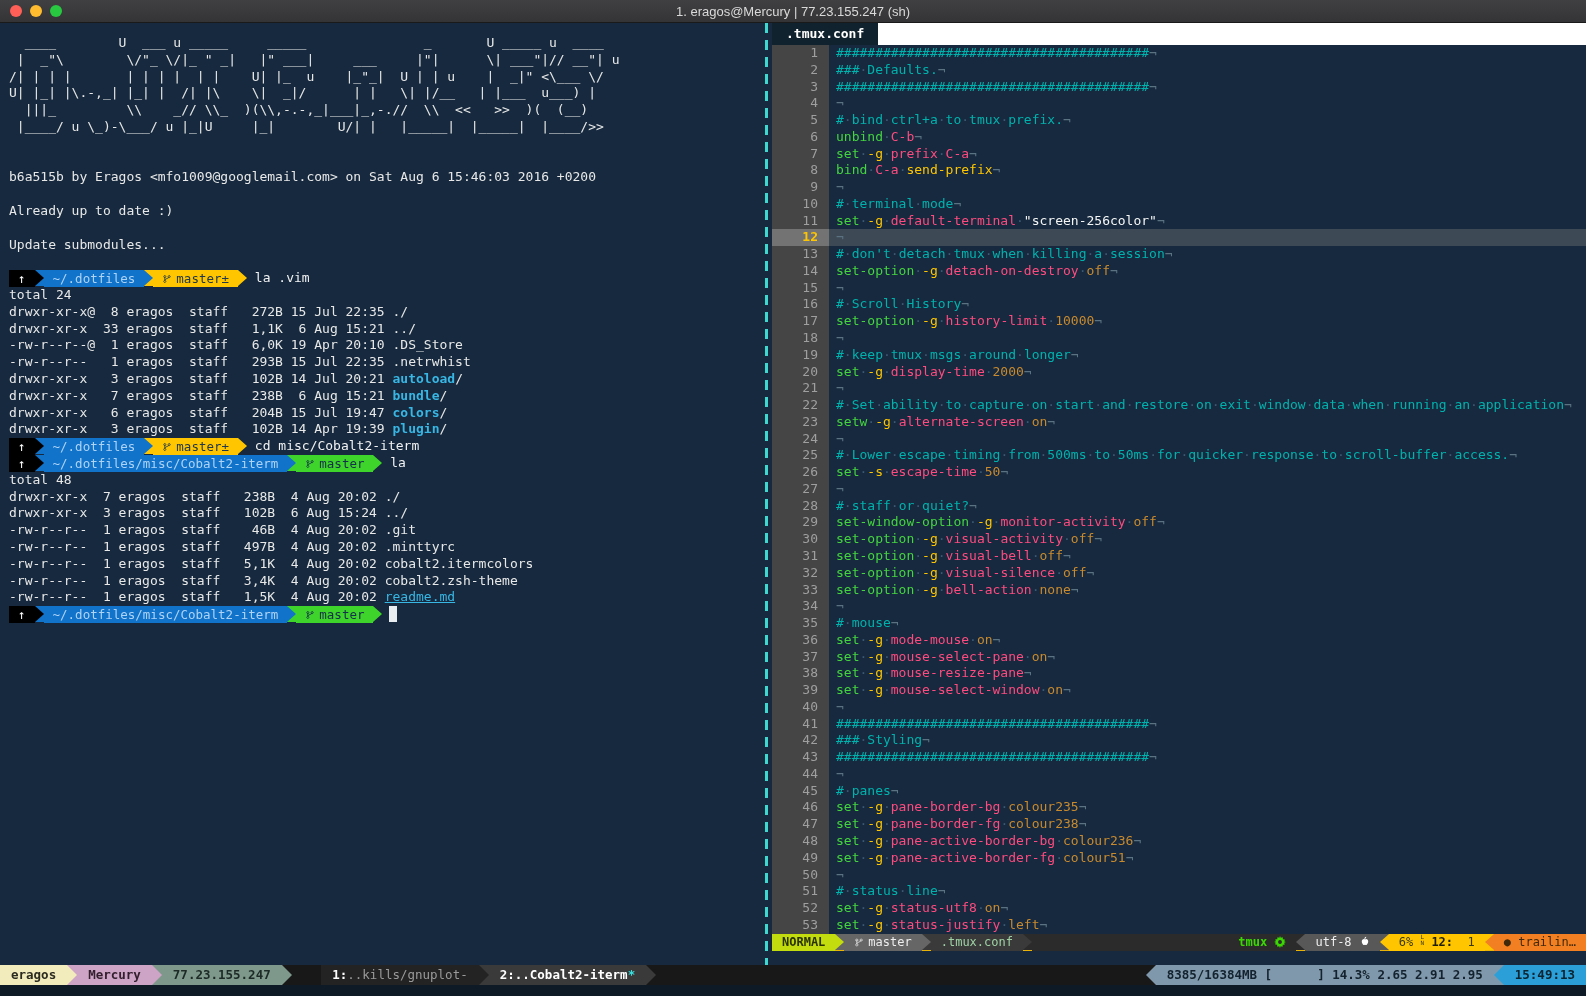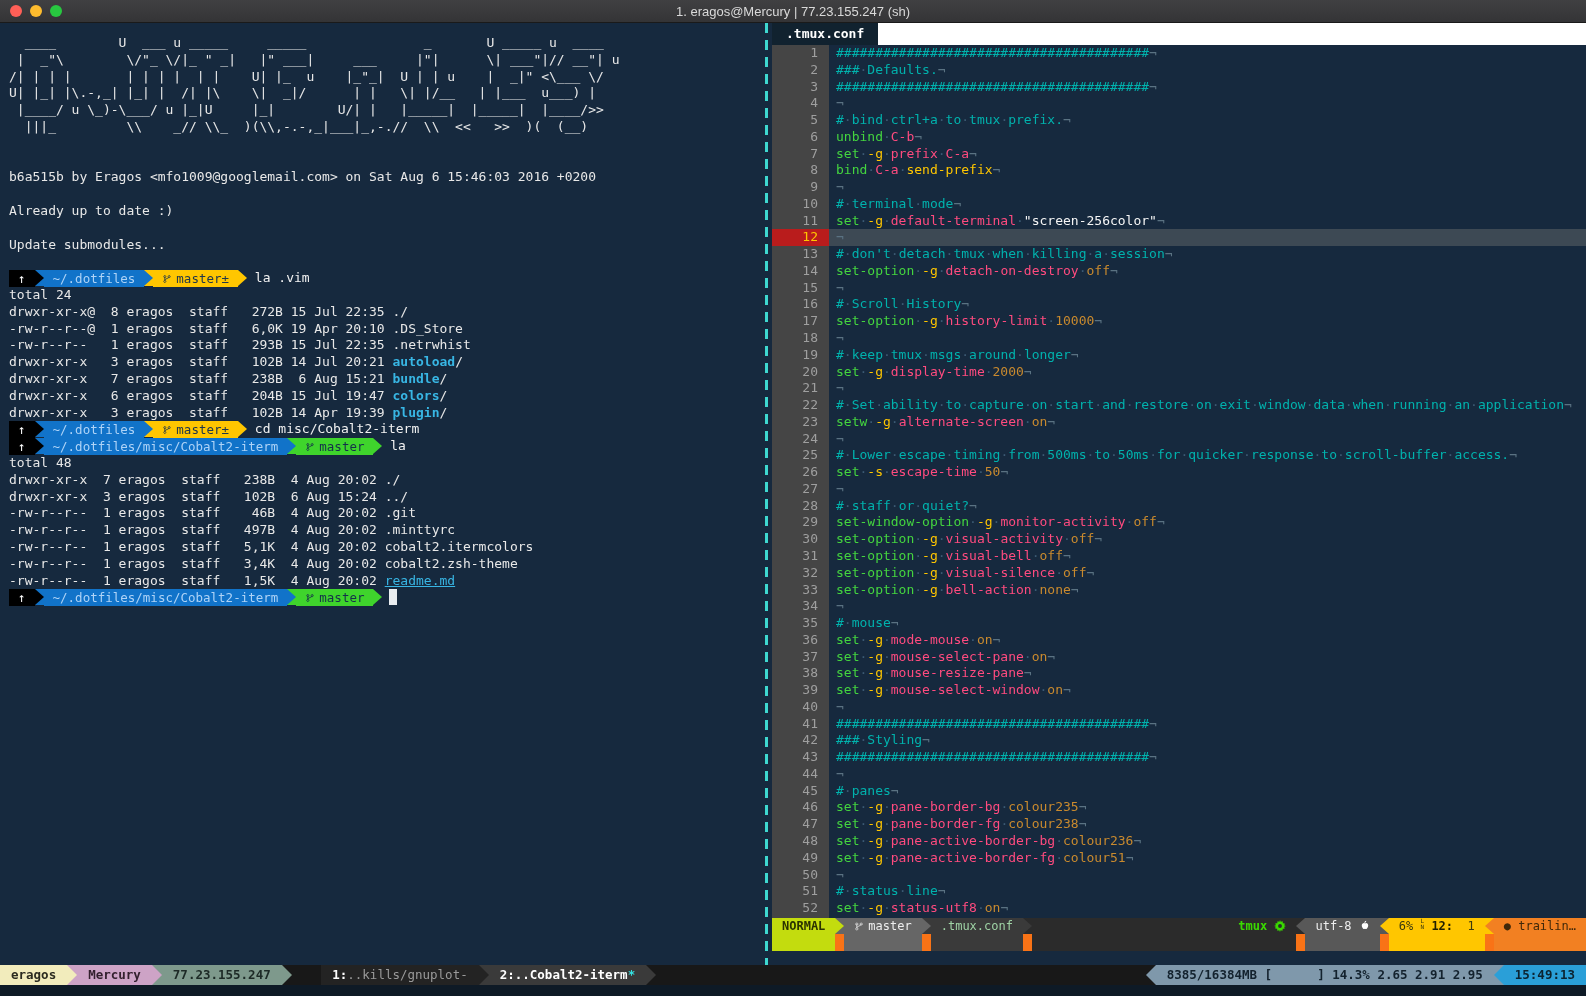--- a/index.html
+++ b/index.html
@@ -38,28 +38,28 @@
         background:repeating-linear-gradient(to bottom,#3ed8d0 0 10px,transparent 10px 17px);}
 
   
   .vim{position:absolute;left:772px;top:0;right:0;bottom:0;display:flex;flex-direction:column;background:#16293e;}
   .tabline{height:22px;background:#ffffff;display:flex;flex:none;}
   .tab{background:#11222f;color:#ffffff;font-weight:bold;font-size:13px;line-height:22px;padding:0 14px;}
   .buffer{flex:1;overflow:hidden;}
   .vline{display:flex;height:16.78px;line-height:16.78px;font-size:13px;}
   .lnum{width:46px;background:#454545;color:#9f9f9f;text-align:right;padding-right:11px;flex:none;}
   .vcode{white-space:pre;padding-left:7px;flex:1;}
-  .vline.cur .lnum{background:#b91c1c;color:#ffc600;font-weight:normal;}
+  .vline.cur .lnum{background:#737373;color:#ffc600;font-weight:bold;}
   .vline.cur .vcode{background:#3d4954;}
   .c{color:#00b2ad;}.k{color:#44d53f;}.f{color:#ffc600;}.o{color:#ff4b7f;}
   .v{color:#c98a2e;}.s{color:#f5f5f5;}
   .sp{color:#3c5a73;}.eol{color:#5a7282;}
 
   
-  .airline{height:33px;flex:none;display:flex;font-size:12px;line-height:17px;font-weight:bold;background:#f97316;}
+  .airline{height:17px;flex:none;display:flex;font-size:12px;line-height:17px;font-weight:bold;background:#eab308;}
   .aseg{padding:0 10px;}
   .a-mode{background:#c3dc0e;color:#2b3301;}
   .a-branch{background:#666666;color:#eeeeee;font-weight:normal;}
   .a-file{background:#3a3a3a;color:#9fd3a5;font-weight:normal;}
   .a-fill{flex:1;background:#2b2b2b;display:flex;justify-content:flex-end;}
   .a-tmux{color:#3ad900;background:#2b2b2b;padding:0 10px;}
   .a-enc{background:#585858;color:#efefef;font-weight:normal;}
   .a-pos{background:#ffc600;color:#3a3a10;font-weight:normal;}
   .a-pos b{color:#1f1f00;}
   .a-warn{background:#f28022;color:#40280a;font-weight:normal;overflow:hidden;white-space:nowrap;}
@@ -99,35 +99,36 @@
     <span class="wtitle">1. eragos@Mercury | 77.23.155.247 (sh)</span>
   </div>
 
   <div class="content">
 
     <div class="shell">
         <div class="tline"><span class="w">  ____        U  ___ u _____     _____               _       U _____ u  ____</span></div>
         <div class="tline"><span class="w"> |  _"\        \/"_ \/|_ " _|   |" ___|     ___     |"|      \| ___"|// __"| u</span></div>
         <div class="tline"><span class="w">/| | | |       | | | |  | |    U| |_  u    |_"_|  U | | u    |  _|" &lt;\___ \/</span></div>
         <div class="tline"><span class="w">U| |_| |\.-,_| |_| |  /| |\    \|  _|/      | |   \| |/__   | |___  u___) |</span></div>
+        <div class="tline"><span class="w">  |||_         \\    _// \\_  )(\\,-.-,_|___|_,-.//  \\  &lt;&lt;   &gt;&gt;  )(  (__)</span></div>
         <div class="tline"><span class="w"> |____/ u \_)-\___/ u |_|U     |_|        U/| |   |_____|  |_____|  |____/&gt;&gt;</span></div>
-        <div class="tline"><span class="w">  |||_         \\    _// \\_  )(\\,-.-,_|___|_,-.//  \\  &lt;&lt;   &gt;&gt;  )(  (__)</span></div>
         <div class="tline"></div>
         <div class="tline"></div>
         <div class="tline"><span class="w">b6a515b by Eragos &lt;mfo1009@googlemail.com&gt; on Sat Aug 6 15:46:03 2016 +0200</span></div>
         <div class="tline"></div>
         <div class="tline"><span class="w">Already up to date :)</span></div>
         <div class="tline"></div>
         <div class="tline"><span class="w">Update submodules...</span></div>
         <div class="tline"></div>
         <div class="tline"><span class="pseg" style="background: rgb(0, 0, 0); color: rgb(255, 255, 255);">↑</span><span class="parr" style="border-left-color: rgb(0, 0, 0); background: rgb(17, 115, 201);"></span><span class="pseg" style="background: rgb(17, 115, 201); color: rgb(174, 211, 247);">~/.dotfiles</span><span class="parr" style="border-left-color: rgb(17, 115, 201); background: rgb(255, 198, 0);"></span><span class="pseg" style="background: rgb(255, 198, 0); color: rgb(33, 55, 74);"><svg class="bicon" width="10" height="13" viewBox="0 0 16 16">
               <path d="M4.5 3.2a1.7 1.7 0 1 0 .01 0M4.5 5v6M4.5 11a1.7 1.7 0 1 0 .01 0M11.5 3.2a1.7 1.7 0 1 0 .01 0M11.5 5c0 3.5-7 2.5-7 6" stroke="currentColor" stroke-width="1.3" fill="none"></path>
             </svg>master±</span><span class="parr" style="border-left-color: rgb(255, 198, 0);"></span><span class="cmdtxt"> la .vim</span></div>
         <div class="tline"><span class="w">total 24</span></div>
         <div class="tline"><span class="w">drwxr-xr-x@  8 eragos  staff   272B 15 Jul 22:35 ./</span></div>
+        <div class="tline"><span class="w">drwxr-xr-x  33 eragos  staff   1,1K  6 Aug 15:21 ../</span></div>
         <div class="tline"><span class="w">-rw-r--r--@  1 eragos  staff   6,0K 19 Apr 20:10 .DS_Store</span></div>
         <div class="tline"><span class="w">-rw-r--r--   1 eragos  staff   293B 15 Jul 22:35 .netrwhist</span></div>
         <div class="tline"><span class="w">drwxr-xr-x   3 eragos  staff   102B 14 Jul 20:21 </span><span class="d">autoload</span><span class="w">/</span></div>
         <div class="tline"><span class="w">drwxr-xr-x   7 eragos  staff   238B  6 Aug 15:21 </span><span class="d">bundle</span><span class="w">/</span></div>
         <div class="tline"><span class="w">drwxr-xr-x   6 eragos  staff   204B 15 Jul 19:47 </span><span class="d">colors</span><span class="w">/</span></div>
         <div class="tline"><span class="w">drwxr-xr-x   3 eragos  staff   102B 14 Apr 19:39 </span><span class="d">plugin</span><span class="w">/</span></div>
         <div class="tline"><span class="pseg" style="background: rgb(0, 0, 0); color: rgb(255, 255, 255);">↑</span><span class="parr" style="border-left-color: rgb(0, 0, 0); background: rgb(17, 115, 201);"></span><span class="pseg" style="background: rgb(17, 115, 201); color: rgb(174, 211, 247);">~/.dotfiles</span><span class="parr" style="border-left-color: rgb(17, 115, 201); background: rgb(255, 198, 0);"></span><span class="pseg" style="background: rgb(255, 198, 0); color: rgb(33, 55, 74);"><svg class="bicon" width="10" height="13" viewBox="0 0 16 16">
               <path d="M4.5 3.2a1.7 1.7 0 1 0 .01 0M4.5 5v6M4.5 11a1.7 1.7 0 1 0 .01 0M11.5 3.2a1.7 1.7 0 1 0 .01 0M11.5 5c0 3.5-7 2.5-7 6" stroke="currentColor" stroke-width="1.3" fill="none"></path>
             </svg>master±</span><span class="parr" style="border-left-color: rgb(255, 198, 0);"></span><span class="cmdtxt"> cd misc/Cobalt2-iterm</span></div>
         <div class="tline"><span class="pseg" style="background: rgb(0, 0, 0); color: rgb(255, 255, 255);">↑</span><span class="parr" style="border-left-color: rgb(0, 0, 0); background: rgb(17, 115, 201);"></span><span class="pseg" style="background: rgb(17, 115, 201); color: rgb(174, 211, 247);">~/.dotfiles/misc/Cobalt2-iterm</span><span class="parr" style="border-left-color: rgb(17, 115, 201); background: rgb(63, 212, 44);"></span><span class="pseg" style="background: rgb(63, 212, 44); color: rgb(21, 48, 74);"><svg class="bicon" width="10" height="13" viewBox="0 0 16 16">

